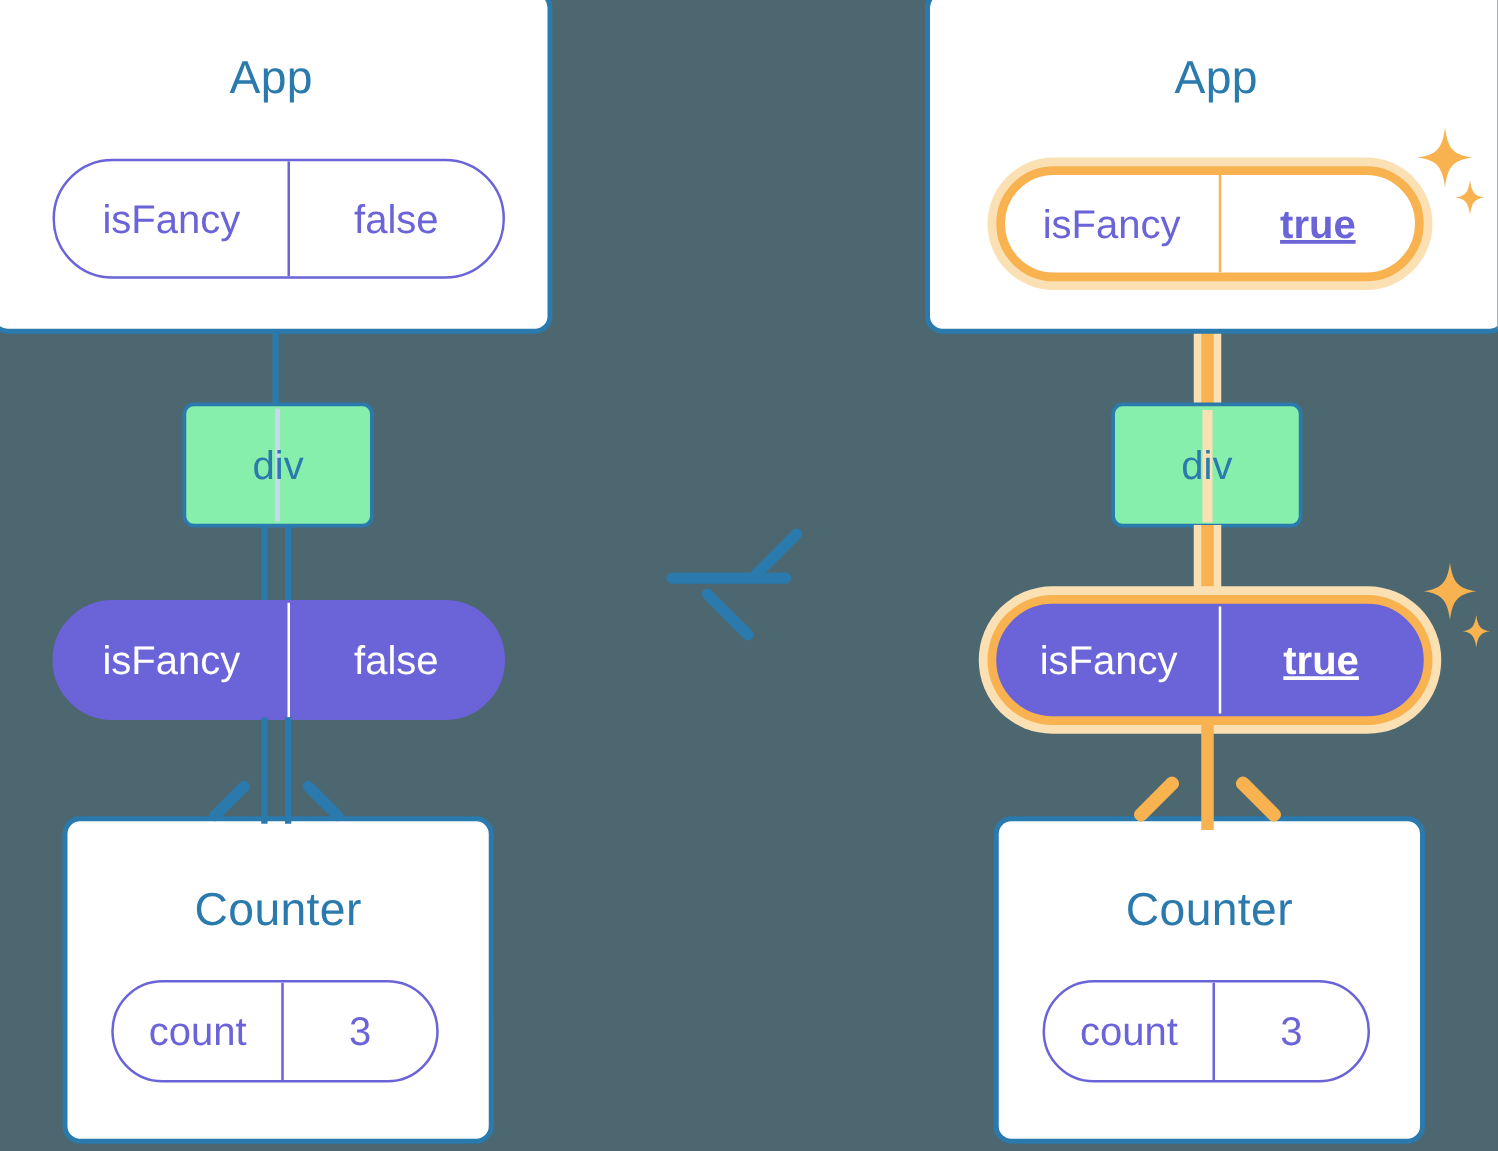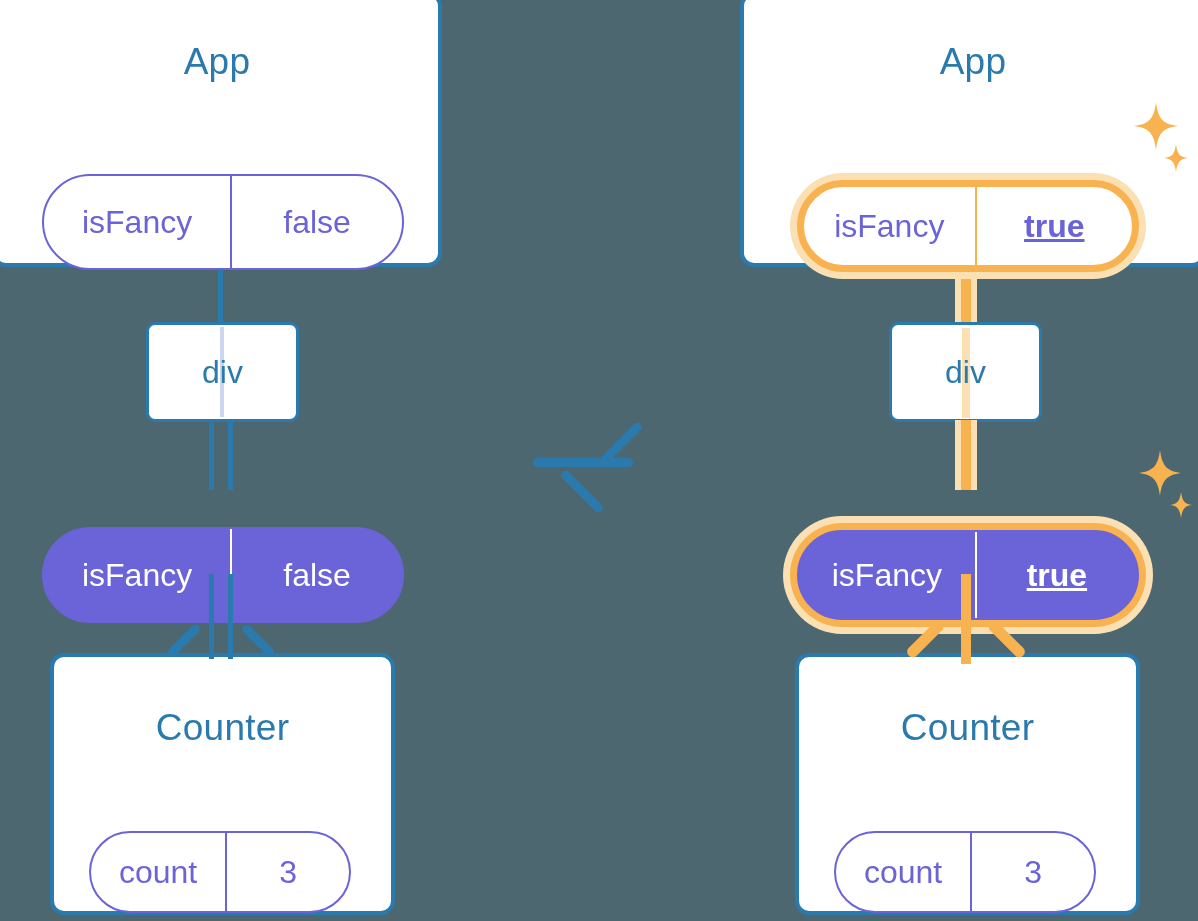--- a/index.html
+++ b/index.html
@@ -25,38 +25,37 @@
     text-align:center;
     color:#2b7aad;
     font-size:37px;
     letter-spacing:.3px;
     white-space:nowrap;
   }
 
   
   .divbox{
     position:absolute;
-    background:#ffffff;
+    background:#86efac;
     border:3px solid #2b7aad;
     border-radius:9px;
     box-sizing:border-box;
     display:flex;align-items:center;justify-content:center;
     color:#2b7aad;
     font-size:32px;
   }
   .divlabel{position:relative;z-index:3;}
 
   
   .pill{
     position:absolute;
     box-sizing:border-box;
     display:flex;align-items:stretch;
     border-radius:999px;
     overflow:hidden;
-    margin-top:47px;
   }
   .pill .cellA,.pill .cellB{
     display:flex;align-items:center;justify-content:center;
     font-size:32px;
     box-sizing:border-box;
     white-space:nowrap;
   }
 
   
   .pill-outline{

